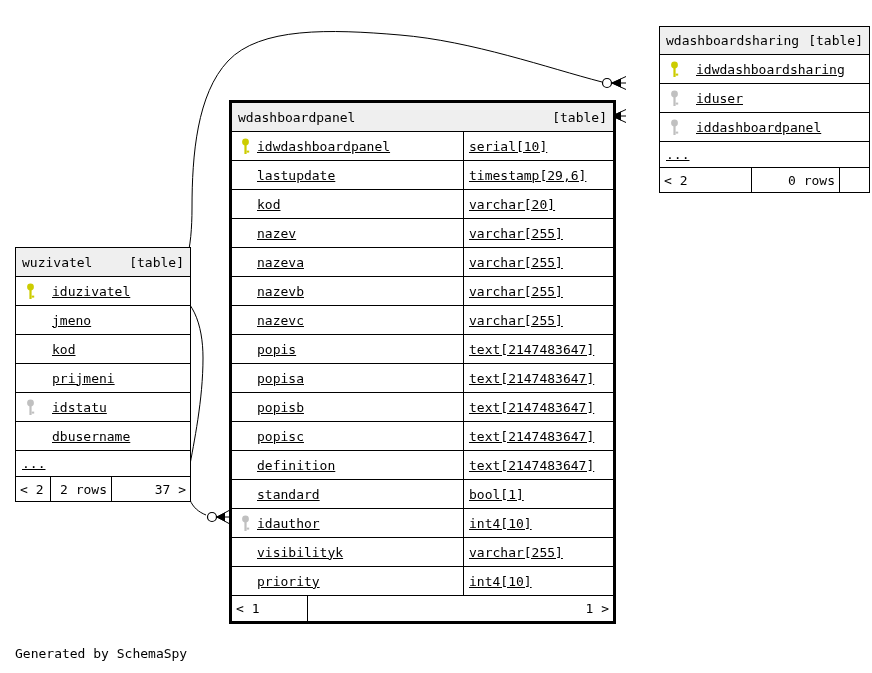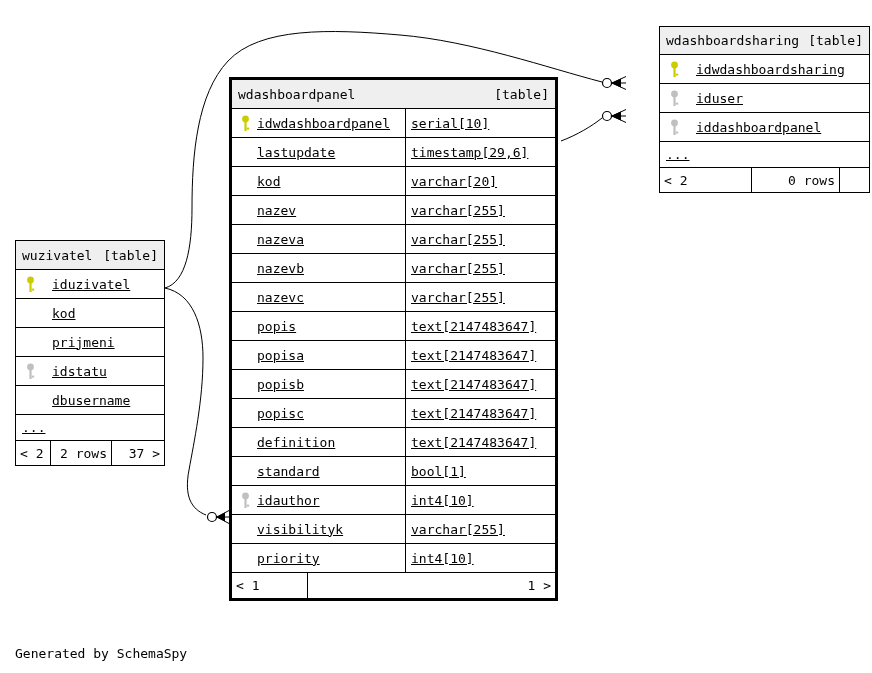--- a/index.html
+++ b/index.html
@@ -3,22 +3,22 @@
 <meta charset="utf-8">
 <style>
   html,body { margin:0; padding:0; background:#ffffff; }
   .canvas {
     position:relative; width:872px; height:673px; background:#ffffff;
     font-family:"DejaVu Sans Mono", monospace; font-size:13px; color:#000;
     overflow:hidden;
   }
   .db-table { position:absolute; background:#fff; border:1px solid #000; box-sizing:border-box; }
   .db-table.emph { border-width:3px; }
-  #t0 { left:15px;  top:240px; width:150px; }
-  #t1 { left:229px; top:77px;  width:329px; }
+  #t0 { left:15px;  top:247px; width:176px; }
+  #t1 { left:229px; top:100px;  width:387px; }
   #t2 { left:627px; top:26px;  width:211px;margin-left:32px; }
 
   .tbl-header {
     height:29px; background:#efefef; border-bottom:1px solid #000;
     display:flex; justify-content:space-between; align-items:center; padding:0 6px;
     box-sizing:border-box; white-space:nowrap;
   }
   #t2 .tbl-header { height:28px; }
 
   .row { height:29px; border-bottom:1px solid #000; display:flex; align-items:center; box-sizing:border-box; white-space:nowrap;text-decoration:underline; }
@@ -84,20 +84,24 @@
             <svg width="11" height="17" viewBox="0 0 11 17" xmlns="http://www.w3.org/2000/svg">
               <circle cx="5.5" cy="4" r="3.4" fill="#cccc00"></circle>
               <rect x="4.4" y="6" width="2.2" height="10" fill="#cccc00"></rect>
               <rect x="6.6" y="12.6" width="2.6" height="2" fill="#cccc00"></rect>
             </svg>
           </span>
           <span class="col-name">iduzivatel</span>
         </div>
         <div class="row">
           <span class="key-slot"></span>
+          <span class="col-name">jmeno</span>
+        </div>
+        <div class="row">
+          <span class="key-slot"></span>
           <span class="col-name">kod</span>
         </div>
         <div class="row">
           <span class="key-slot"></span>
           <span class="col-name">prijmeni</span>
         </div>
         <div class="row">
           <span class="key-slot">
             <svg width="11" height="17" viewBox="0 0 11 17" xmlns="http://www.w3.org/2000/svg">
               <circle cx="5.5" cy="4" r="3.4" fill="#c0c0c0"></circle>

